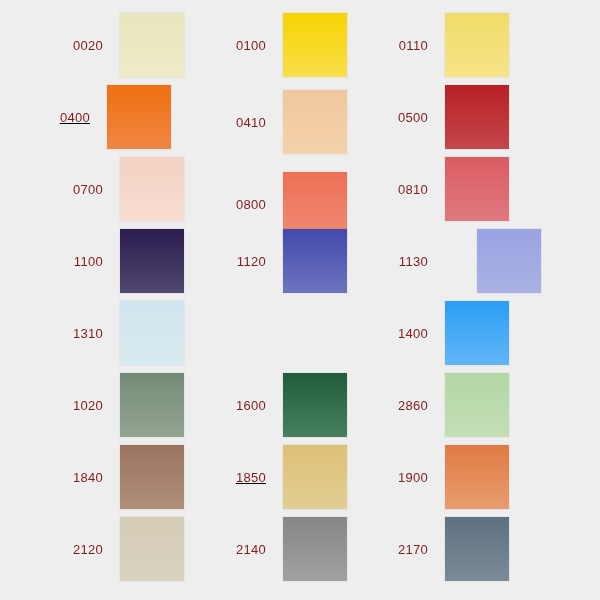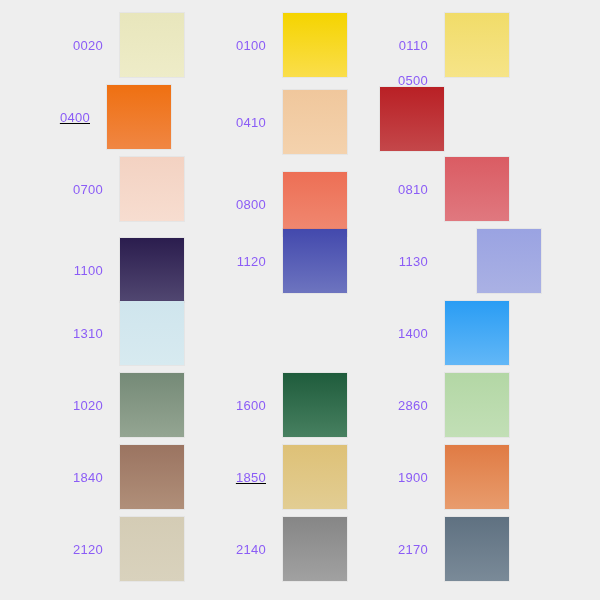--- a/index.html
+++ b/index.html
@@ -26,21 +26,21 @@
     display: flex;
     align-items: center;
   }
 
   .swatch-label {
     width: 50px;
     text-align: right;
     padding-right: 17px;
     font-size: 13px;
     letter-spacing: 0.3px;
-    color: #8b5cf6;
+    color: #7f1d1d;
     font-family: "Liberation Sans", sans-serif;
     line-height: 1;
     white-space: nowrap;
     user-select: none;
   }
 
   .swatch-chip {
     width: 64px;
     height: 64px;
     flex: 0 0 auto;
@@ -65,37 +65,37 @@
       <div class="swatch-chip" style="width: 64px; height: 64px; background: linear-gradient(rgb(241, 220, 105) 0%, rgb(246, 228, 136) 100%);"></div>
     </div>
     <div class="swatch-cell" style="left: 40px; top: 85px; height: 64px; text-decoration: underline;">
       <div class="swatch-label">0400</div>
       <div class="swatch-chip" style="width: 64px; height: 64px; background: linear-gradient(rgb(239, 112, 17) 0%, rgb(240, 134, 67) 100%);"></div>
     </div>
     <div class="swatch-cell" style="left: 216px; top: 90px; height: 64px;">
       <div class="swatch-label">0410</div>
       <div class="swatch-chip" style="width: 64px; height: 64px; background: linear-gradient(rgb(240, 199, 156) 0%, rgb(244, 210, 173) 100%);"></div>
     </div>
-    <div class="swatch-cell" style="left: 378px; top: 74px; height: 64px; flex-direction: column;">
+    <div class="swatch-cell" style="left: 378px; top: 85px; height: 64px;">
       <div class="swatch-label">0500</div>
       <div class="swatch-chip" style="width: 64px; height: 64px; background: linear-gradient(rgb(185, 32, 37) 0%, rgb(196, 71, 74) 100%);"></div>
     </div>
     <div class="swatch-cell" style="left: 53px; top: 157px; height: 64px;">
       <div class="swatch-label">0700</div>
       <div class="swatch-chip" style="width: 64px; height: 64px; background: linear-gradient(rgb(243, 210, 194) 0%, rgb(247, 221, 208) 100%);"></div>
     </div>
     <div class="swatch-cell" style="left: 216px; top: 172px; height: 64px;">
       <div class="swatch-label">0800</div>
       <div class="swatch-chip" style="width: 64px; height: 64px; background: linear-gradient(rgb(237, 111, 85) 0%, rgb(240, 138, 115) 100%);"></div>
     </div>
     <div class="swatch-cell" style="left: 378px; top: 157px; height: 64px;">
       <div class="swatch-label">0810</div>
       <div class="swatch-chip" style="width: 64px; height: 64px; background: linear-gradient(rgb(218, 92, 99) 0%, rgb(224, 120, 127) 100%);"></div>
     </div>
-    <div class="swatch-cell" style="left: 53px; top: 238px; height: 64px; justify-content: flex-end;">
+    <div class="swatch-cell" style="left: 53px; top: 229px; height: 64px; justify-content: flex-end;">
       <div class="swatch-label">1100</div>
       <div class="swatch-chip" style="width: 64px; height: 64px; background: linear-gradient(rgb(43, 29, 78) 0%, rgb(81, 71, 113) 100%);"></div>
     </div>
     <div class="swatch-cell" style="left: 216px; top: 229px; height: 64px;">
       <div class="swatch-label">1120</div>
       <div class="swatch-chip" style="width: 64px; height: 64px; background: linear-gradient(rgb(67, 73, 173) 0%, rgb(109, 116, 191) 100%);"></div>
     </div>
     <div class="swatch-cell" style="left: 378px; top: 229px; height: 64px; gap: 32px;">
       <div class="swatch-label">1130</div>
       <div class="swatch-chip" style="width: 64px; height: 64px; background: linear-gradient(rgb(154, 163, 226) 0%, rgb(170, 177, 228) 100%);"></div>

